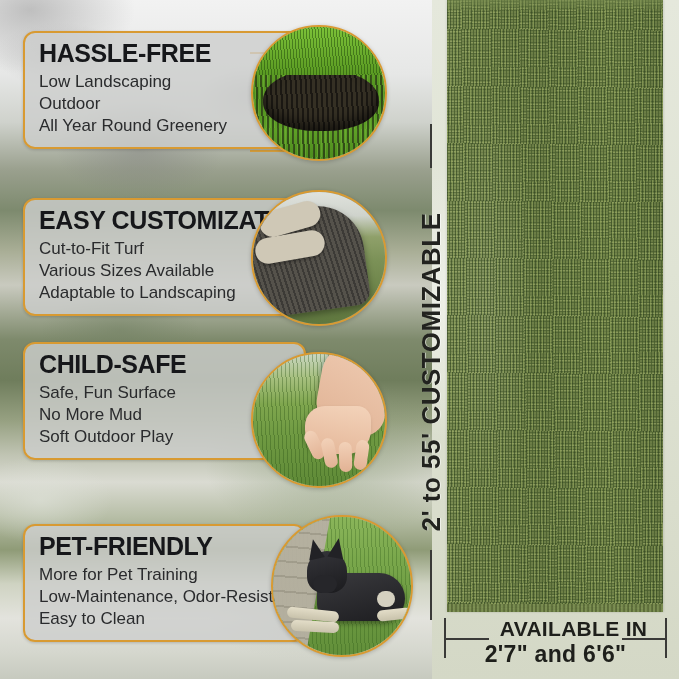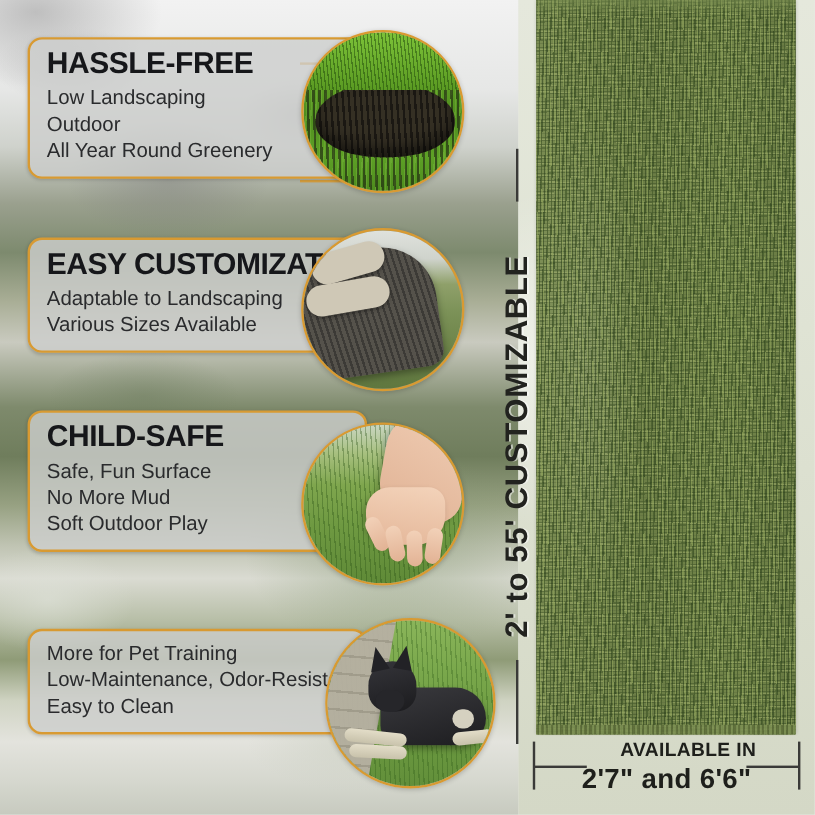--- a/index.html
+++ b/index.html
@@ -110,21 +110,21 @@
   .hmeasure .hline.l{left:13px;width:44px;}
   .hmeasure .hline.r{right:13px;width:44px;}
   .hcap{
     position:absolute;left:0;right:0;top:0;
     text-align:center;
     font-family:"Liberation Sans", sans-serif;
     font-weight:bold;
     color:#1e1f1b;
     line-height:1.0;
   }
-  .hcap .l1{font-size:16px;letter-spacing:.3px;display:block;padding-top:2px;margin-left:36px;}
+  .hcap .l1{font-size:21px;letter-spacing:.3px;display:block;padding-top:2px;margin-left:36px;}
   .hcap .l2{font-size:23px;letter-spacing:.3px;display:block;padding-top:4px;}
 
   
   .card{
     position:absolute;
     left:23px;
     width:283px;
     border:2px solid #d89a32;
     border-radius:12px;
     background:rgba(205,206,205,.80);
@@ -331,22 +331,23 @@
     <div class="line">Low Landscaping</div>
     <div class="line">Outdoor</div>
     <div class="line">All Year Round Greenery</div>
   </div>
   <div class="circle p1">
     <div class="photo ph-turfroll"></div>
   </div>
 
   <div class="card c2">
     <div class="title">EASY CUSTOMIZATION</div>
+    <div class="line">Cut-to-Fit Turf</div>
+    <div class="line">Various Sizes Available</div>
     <div class="line">Adaptable to Landscaping</div>
-    <div class="line">Various Sizes Available</div>
   </div>
   <div class="circle p2">
     <div class="photo ph-gloves">
       <div class="mat"></div>
       <div class="glove g1"></div>
       <div class="glove g2"></div>
     </div>
   </div>
 
   <div class="card c3">
@@ -360,20 +361,21 @@
       <div class="arm"></div>
       <div class="palm"></div>
       <div class="fing f1"></div>
       <div class="fing f2"></div>
       <div class="fing f3"></div>
       <div class="fing f4"></div>
     </div>
   </div>
 
   <div class="card c4">
+    <div class="title">PET-FRIENDLY</div>
     <div class="line">More for Pet Training</div>
     <div class="line">Low-Maintenance, Odor-Resistant</div>
     <div class="line">Easy to Clean</div>
   </div>
   <div class="circle p4">
     <div class="photo ph-dog">
       <div class="path"></div>
       <div class="body"></div>
       <div class="head"></div>
       <div class="ear e1"></div>

